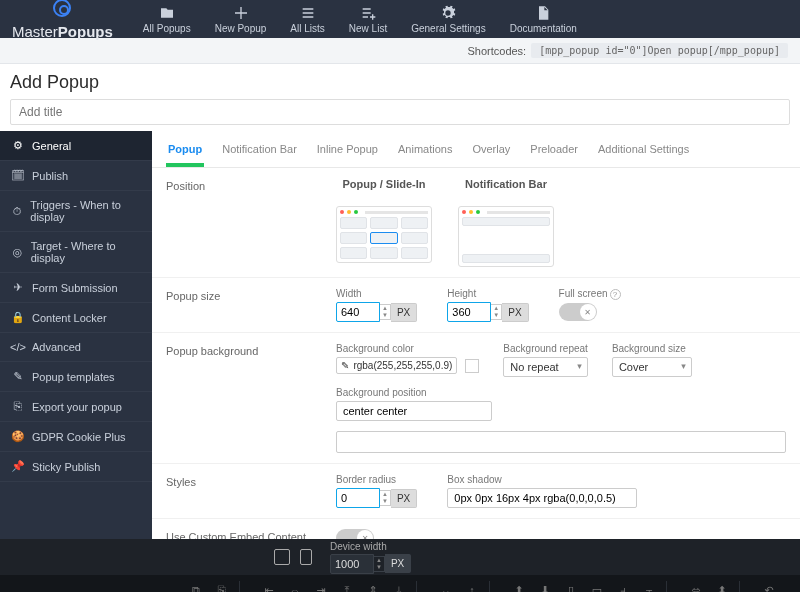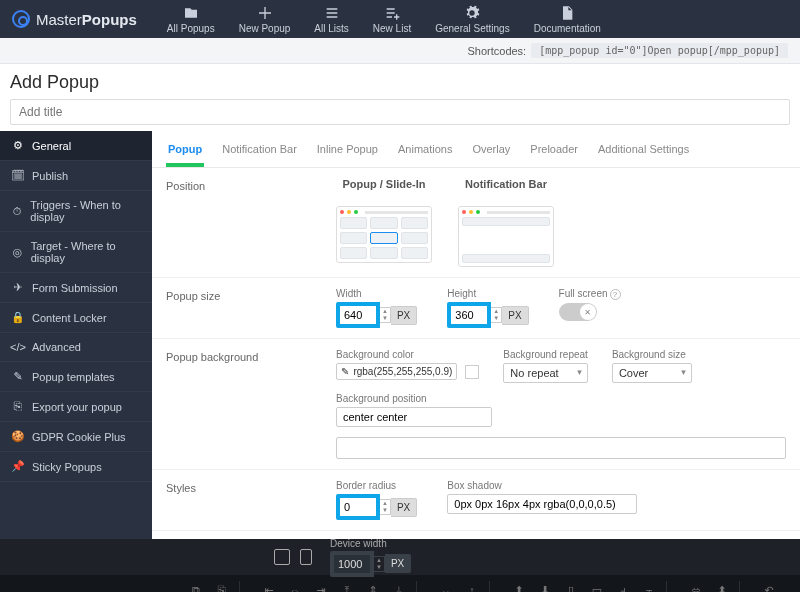--- a/index.html
+++ b/index.html
@@ -1,20 +1,20 @@
 <!DOCTYPE html>
 <html><head>
 <meta charset="utf-8">
 <style>
 * { box-sizing: border-box; margin: 0; padding: 0; font-family: -apple-system, BlinkMacSystemFont, "Segoe UI", Arial, sans-serif; }
 body { background: #fff; font-size: 12px; color: #333; width: 800px; height: 592px; overflow: hidden; }
 
 
 .topnav { background: #2a3241; height: 38px; display: flex; align-items: center; padding: 0 12px; color: #c9d0db; }
-.logo { display: flex; align-items: center; gap: 6px; margin-right: 30px; }
+.logo { display: flex; align-items: center; gap: 6px; margin-right: 30px; flex-direction: column; }
 .logo-icon { width: 18px; height: 18px; border: 2px solid #3b82f6; border-radius: 50%; position: relative; }
 .logo-icon::after { content: ""; position: absolute; width: 6px; height: 6px; border: 2px solid #3b82f6; border-radius: 50%; top: 4px; left: 4px; }
 .logo-text { font-size: 15px; font-weight: 400; color: #e5e8ee; }
 .logo-text b { font-weight: 600; }
 .nav-items { display: flex; gap: 24px; }
 .nav-item { display: flex; flex-direction: column; align-items: center; gap: 2px; cursor: pointer; font-size: 10px; color: #c9d0db; }
 .nav-item svg { width: 16px; height: 16px; fill: #c9d0db; }
 
 
 .shortcode-bar { background: #f3f5f7; border-bottom: 1px solid #e3e6ea; height: 26px; display: flex; align-items: center; justify-content: flex-end; padding: 0 12px; gap: 5px; font-size: 11px; color: #555; }
@@ -39,21 +39,21 @@
 .tab { padding: 4px 2px 8px; cursor: pointer; }
 .tab.active { color: #1b8cf0; border-bottom: 4px solid #22c55e; font-weight: 700; }
 
 .field-row { display: flex; border-bottom: 1px solid #f0f0f0; padding: 10px 14px; }
 .field-label { width: 170px; font-size: 11px; color: #666; padding-top: 2px; }
 .field-body { flex: 1; display: flex; flex-wrap: wrap; gap: 18px 30px; align-items: flex-start; }
 
 .sub-block { display: flex; flex-direction: column; gap: 3px; }
 .sub-label { font-size: 10px; color: #777; }
 .input-inline { display: flex; align-items: center; }
-.num-input { width: 44px; border: 4px solid #0ea5e9; padding: 3px 4px; font-size: 11px; border-radius: 2px 0 0 2px; }
+.num-input { width: 44px; border: 1px solid #0ea5e9; padding: 3px 4px; font-size: 11px; border-radius: 2px 0 0 2px; }
 .spinner { display: flex; flex-direction: column; border: 1px solid #ccc; border-left: none; }
 .spinner span { font-size: 6px; line-height: 7px; padding: 0 2px; cursor: pointer; color: #888; }
 .unit { background: #ddd; border: 1px solid #ccc; border-left: none; padding: 3px 6px; font-size: 10px; border-radius: 0 2px 2px 0; }
 
 .toggle { width: 38px; height: 18px; background: #ccc; border-radius: 9px; position: relative; cursor: pointer; }
 .toggle::after { content: "✕"; position: absolute; width: 16px; height: 16px; background: #fff; border-radius: 50%; top: 1px; right: 1px; font-size: 8px; display: flex; align-items: center; justify-content: center; color: #888; }
 
 .select { border: 1px solid #ccc; padding: 3px 20px 3px 6px; font-size: 11px; border-radius: 2px; background: #fff; position: relative; min-width: 80px; }
 .select::after { content: "▾"; position: absolute; right: 5px; top: 3px; color: #888; font-size: 9px; }
 .text-input { border: 1px solid #ccc; padding: 3px 6px; font-size: 11px; border-radius: 2px; min-width: 88px; }
@@ -184,21 +184,21 @@
     <div class="side-item">
         <span class="ico">⎘</span>
         <span>Export your popup</span>
       </div>
     <div class="side-item">
         <span class="ico">🍪</span>
         <span>GDPR Cookie Plus</span>
       </div>
     <div class="side-item">
         <span class="ico">📌</span>
-        <span>Sticky Popups</span>
+        <span>Sticky Publish</span>
       </div>
   </div>
 
   <div class="content">
     <div class="tabs">
       <div class="tab active">Popup</div>
       <div class="tab">Notification Bar</div>
       <div class="tab">Inline Popup</div>
       <div class="tab">Animations</div>
       <div class="tab">Overlay</div>

